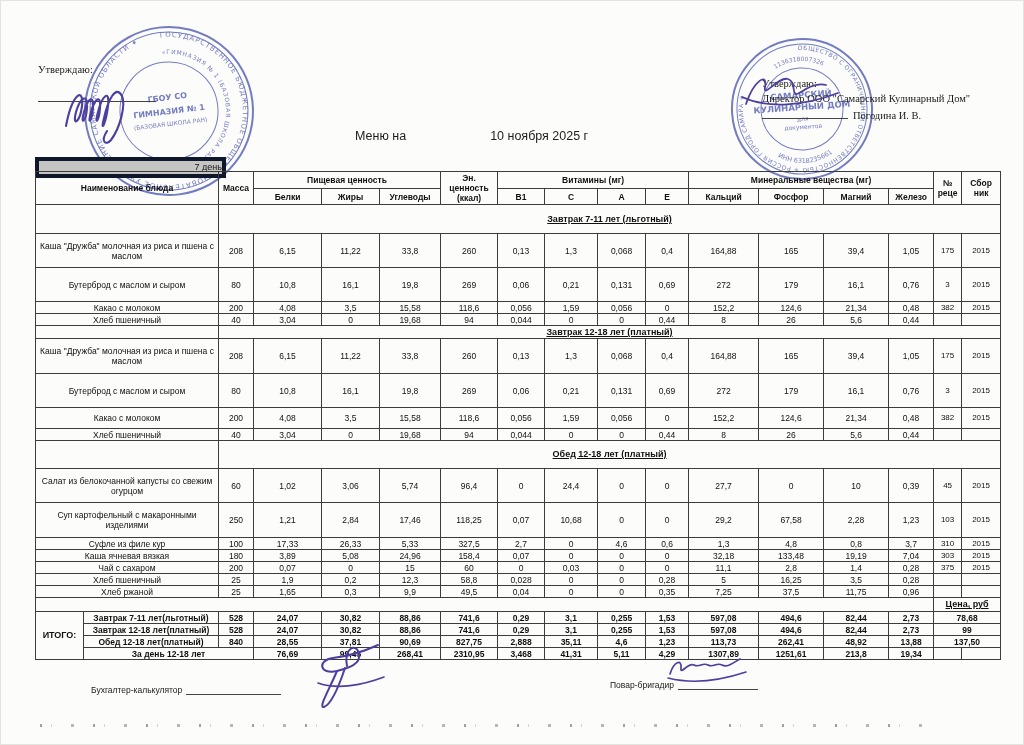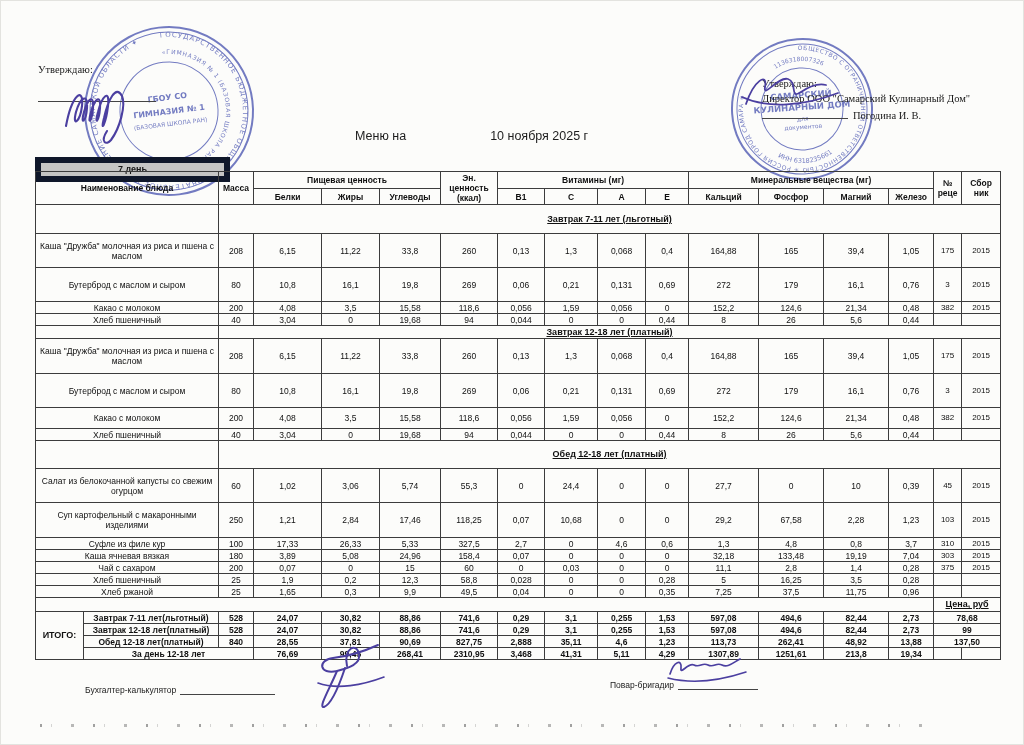--- a/index.html
+++ b/index.html
@@ -14,22 +14,22 @@
   .approve-left  { left:38px; top:62px; }
   .approve-right { left:762px; top:76px; }
   .u-line { display:inline-block; border-bottom:1px solid #444; height:10px; vertical-align:baseline; }
   .approve-left .u-line { width:118px; }
   .approve-right .u-line { width:86px; margin-right:5px; }
   
   .menu-line { position:absolute; left:355px; top:129px; font-size:12.5px; color:#1d1d1d; display:flex; gap:84px; }
   
   .day-bar {
     position:absolute; left:35px; top:157px; width:183px; height:13px;
-    background:#c5c5c4; border:6px solid #0f172a; font-weight:bold;
-    font-size:9px; text-align:center; line-height:13px;
+    background:#c5c5c4; border:4px solid #0f172a; font-weight:normal;
+    font-size:9px; text-align:right; line-height:13px;
   }
   
   table.menu {
     position:absolute; left:35px; top:171px; width:965px;
     border-collapse:collapse; table-layout:fixed; font-size:8.5px; color:#101010;
   }
   table.menu th, table.menu td {
     border:1px solid #3c3c3c; padding:0 2px; text-align:center;
     vertical-align:middle; line-height:1.18; overflow:hidden;
   }
@@ -45,21 +45,21 @@
   .stamp { position:absolute; opacity:.78; }
   .stamp-left  { left:80px;  top:22px; transform:rotate(-7deg); }
   .stamp-right { left:727px; top:34px; transform:rotate(-4deg); }
   .stamp text, .stamp textPath { fill:#4d58b2; font-family:"DejaVu Sans", sans-serif; }
   .stamp circle { stroke:#4d58b2; fill:none; }
   
   .sig { position:absolute; }
   .sig path { fill:none; stroke:#4b3fa0; stroke-linecap:round; stroke-linejoin:round; }
   
   .footer-item { position:absolute; font-size:8.5px; color:#1b1b1b; white-space:nowrap; }
-  .footer-left  { left:85px;  top:684px; }
+  .footer-left  { left:91px;  top:684px; }
   .footer-right { left:610px; top:679px; }
   .footer-item .u-line { vertical-align:bottom; margin-left:4px; }
   .footer-left .u-line { width:95px; }
   .footer-right .u-line { width:80px; }
   
   .scan-noise {
     position:absolute; left:40px; top:724px; width:900px; height:3px; opacity:.55;
     background:repeating-linear-gradient(90deg,
       rgba(45,45,45,.8) 0 2px, transparent 2px 11px,
       rgba(45,45,45,.35) 11px 12px, transparent 12px 31px,
@@ -332,21 +332,21 @@
         <tr style="height: 28px;">
           <td class="name-cell" colspan="2"></td>
           <td class="section-title" colspan="15">Обед 12-18 лет (платный)</td>
         </tr>
         <tr style="height: 34px;">
           <td class="name-cell" colspan="2">Салат из белокочанной капусты со свежим огурцом</td>
           <td>60</td>
           <td>1,02</td>
           <td>3,06</td>
           <td>5,74</td>
-          <td>55,3</td>
+          <td>96,4</td>
           <td>0</td>
           <td>24,4</td>
           <td>0</td>
           <td>0</td>
           <td>27,7</td>
           <td>0</td>
           <td>10</td>
           <td>0,39</td>
           <td class="recipe-cell">45</td>
           <td class="recipe-cell">2015</td>

